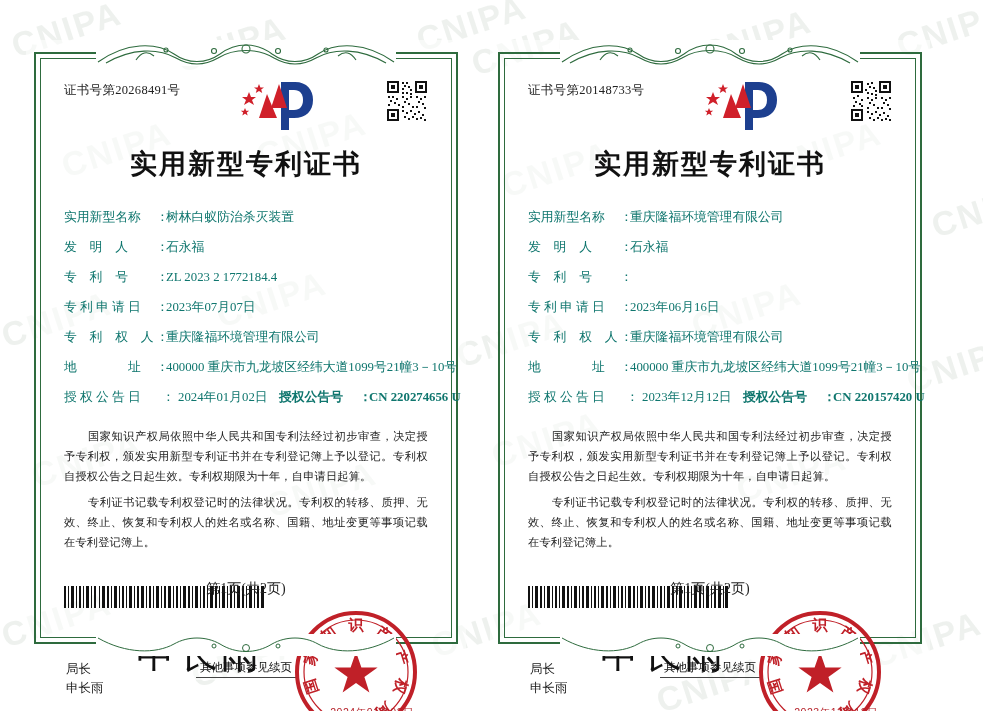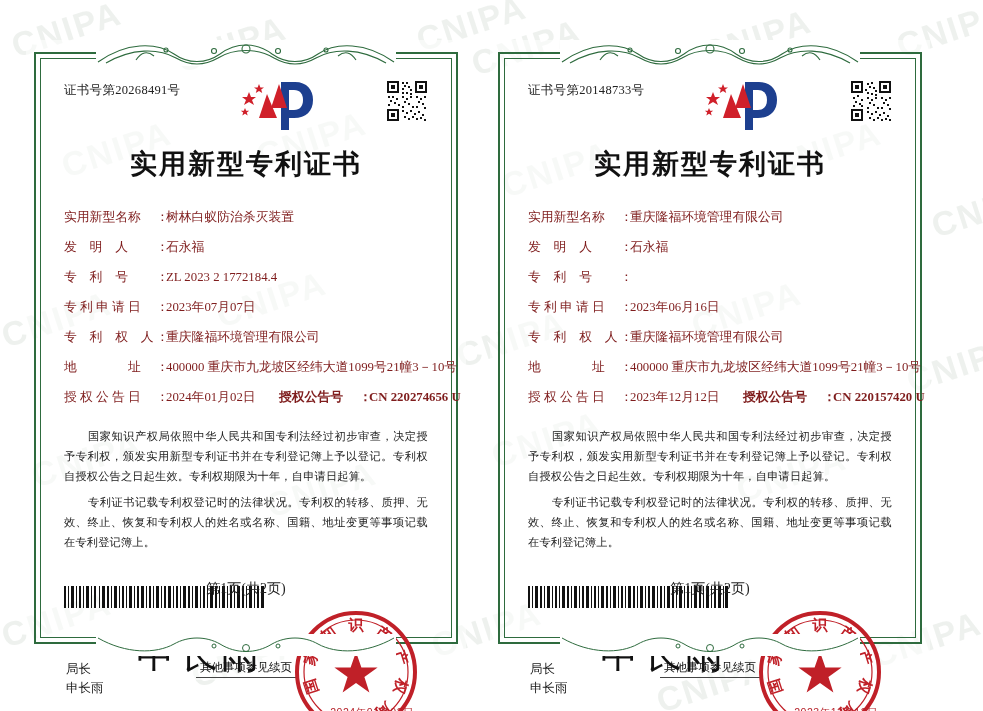--- a/index.html
+++ b/index.html
@@ -127,33 +127,33 @@
     margin: 6px 0 20px 0;
     font-family: "Liberation Serif", serif;
     color: #111;
   }
 
   .fields { margin-top: 2px; }
   .field {
     display: flex;
     font-size: 12.8px;
     line-height: 30px;
-    color: #7f1d1d;
+    color: #0f766e;
     white-space: nowrap;
   }
   .f-label {
     width: 92px;
     flex: 0 0 92px;
     letter-spacing: 0px;
   }
   .f-colon { width: 10px; flex: 0 0 10px; }
   .f-value { flex: 1 1 auto; }
 
   .field-split { display: flex; }
-  .field-split .left { flex: 0 0 215px; display: flex; }
+  .field-split .left { flex: 0 0 215px; display: flex; gap: 6px; }
   .field-split .right { display: flex; font-weight: bold; }
   .field-split .right .f-label { width: 80px; flex: 0 0 80px; }
 
   .para {
     font-size: 11.2px;
     line-height: 20px;
     text-align: justify;
     margin-top: 14px;
     text-indent: 24px;
     color: #222;

